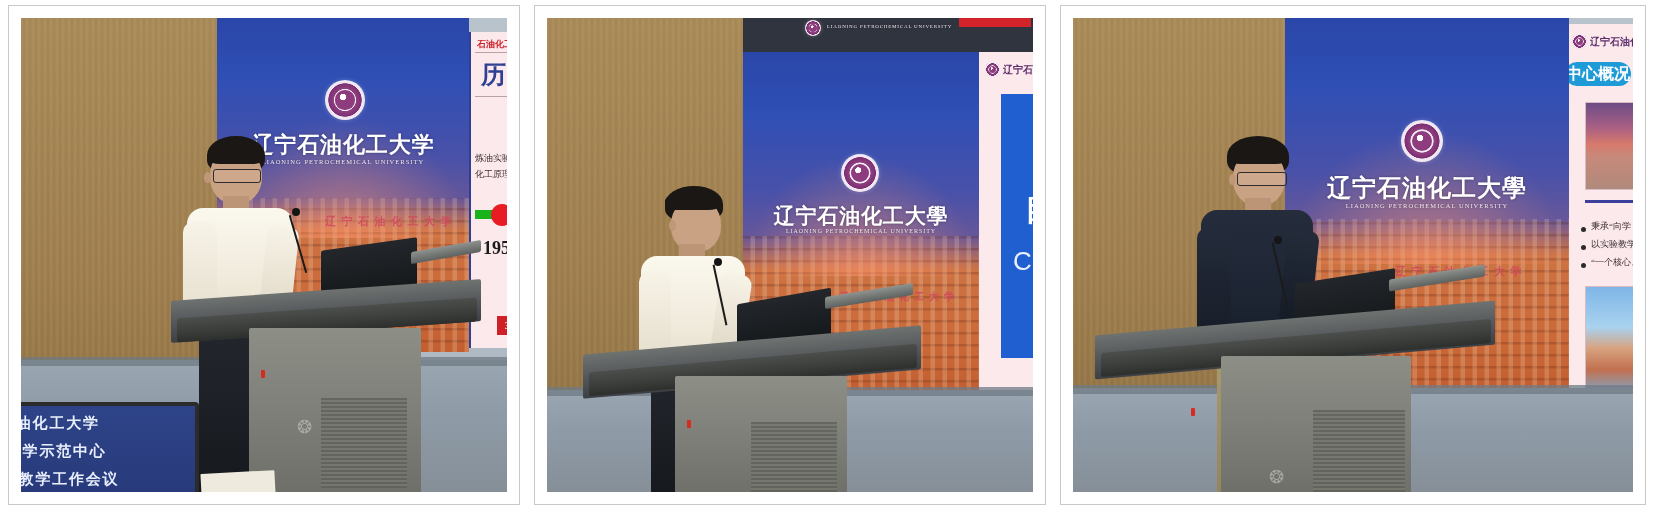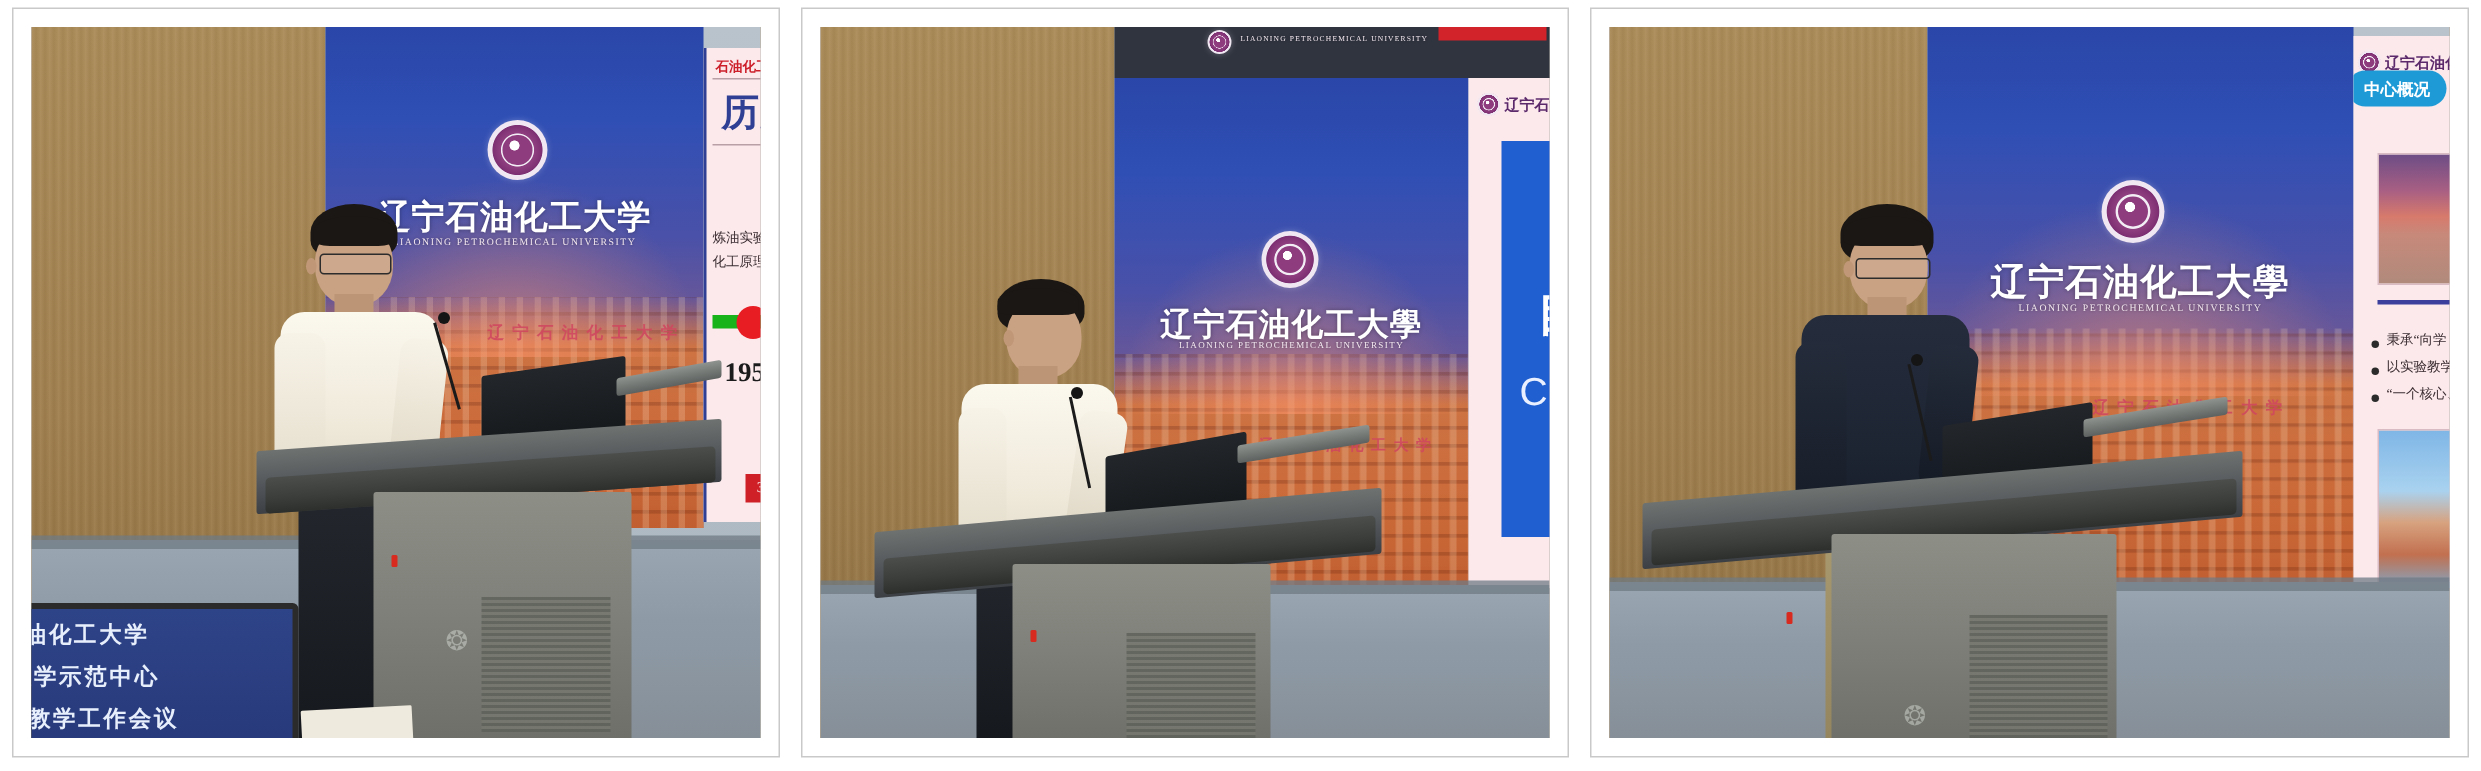--- a/index.html
+++ b/index.html
@@ -560,21 +560,21 @@
         <div class="sky-glow"></div>
         <div class="logo-badge" style="left:116px; top:102px; width:42px; height:42px;"></div>
         <span class="cn-name" style="left:0; right:0; top:154px; font-size:24px;">辽宁石油化工大學</span>
         <span class="en-name" style="left:0; right:0; top:184px; font-size:6.5px;">LIAONING PETROCHEMICAL UNIVERSITY</span>
         <span class="wall-cn" style="left:110px; top:246px; font-size:11px;">辽宁石油化工大学</span>
       </div>
 
       <div class="slide" style="left:496px; top:6px; width:66px; height:368px; border-left:none;">
         <div class="logo-badge" style="left:3px; top:10px; width:15px; height:15px;"></div>
         <span style="position:absolute; left:21px; top:11px; font-size:10px; color:#5c2a6b; font-family:'Liberation Serif',serif; font-weight:bold; white-space:nowrap;">辽宁石油化</span>
-        <div class="tag-pill" style="left:-4px; top:23px; width:66px; height:24px; font-size:11px;text-align:center;">
+        <div class="tag-pill" style="left:-4px; top:38px; width:66px; height:24px; font-size:16px;text-align:center;">
           <span>中心概况</span>
         </div>
         <div class="slide-photo" style="left:16px; top:78px; width:66px; height:86px;"></div>
         <div class="slide-div" style="left:16px; top:176px; width:62px;"></div>
 
         <div class="bullet-dot" style="left:12px; top:203px;"></div>
         <span class="bullet-line" style="left:22px; top:196px; font-size:9px;">秉承“向学</span>
 
         <div class="bullet-dot" style="left:12px; top:221px;"></div>
         <span class="bullet-line" style="left:22px; top:214px; font-size:9px;">以实验教学为</span>

